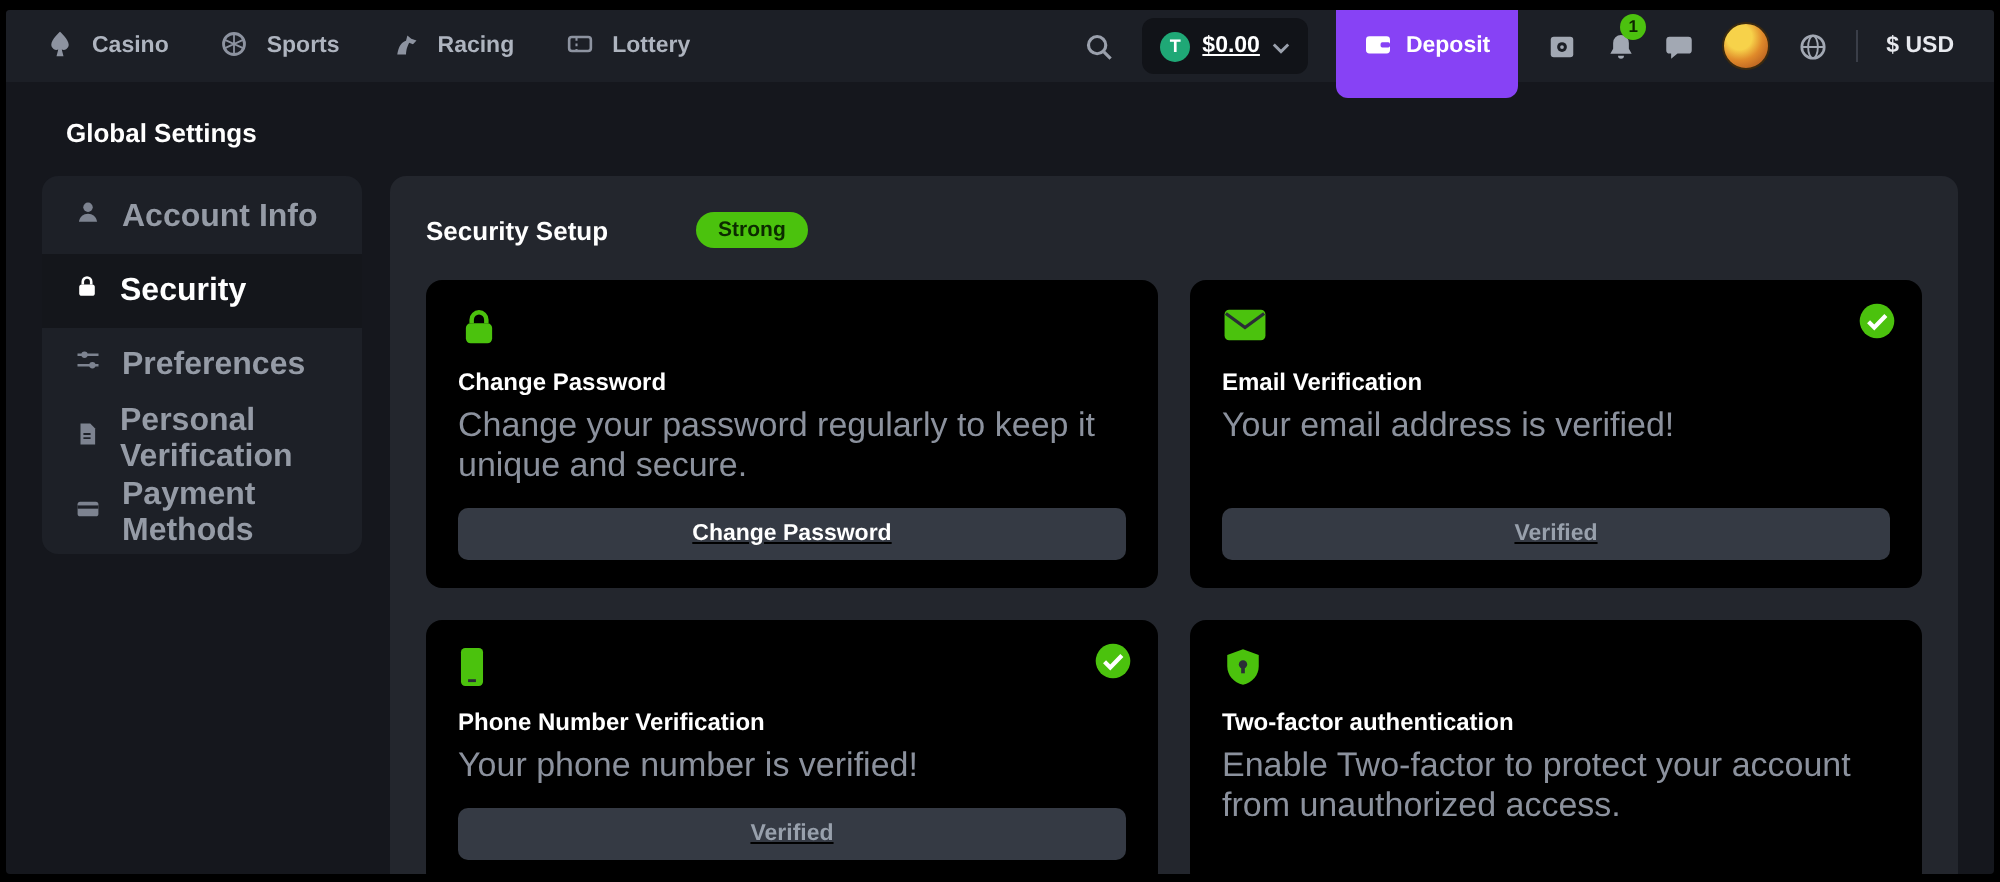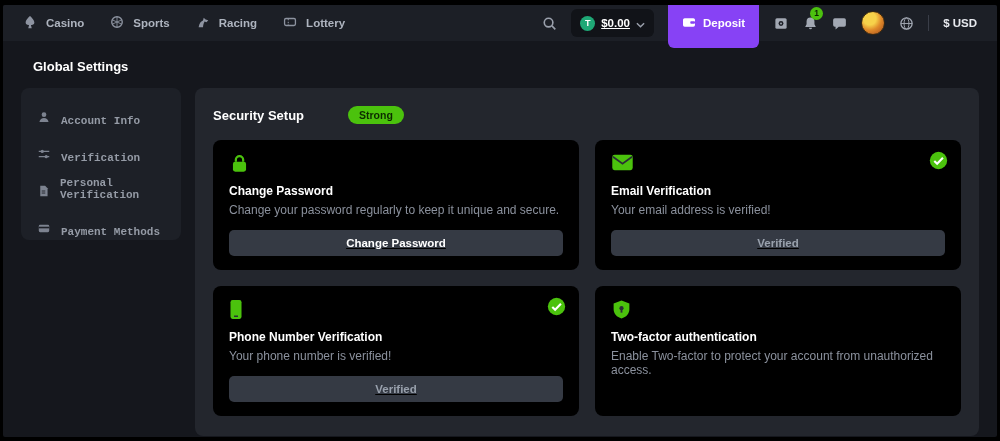--- a/index.html
+++ b/index.html
@@ -23,36 +23,36 @@
   .avatar { width:24px; height:24px; border-radius:50%; background:radial-gradient(circle at 35% 30%, #f7d24a 0 30%, #e08a2a 55%, #a1471b 100%); border:1px solid #3a2a10; cursor:pointer; }
   .nav-divider { width:1px; height:16px; background:#3a3e48; }
   .currency { color:#e7e9ee; font-size:11.5px; font-weight:700; cursor:pointer; }
 
   
   .page-title { color:#fff; font-size:13px; font-weight:700; padding:18px 0 14px 30px; }
   .content { display:flex; padding:0 18px; align-items:flex-start; }
 
   
   .sidebar { width:160px; background:#1d2027; border-radius:8px; overflow:hidden; padding:2px 0; }
-  .side-item { display:flex; align-items:flex-end; gap:10px; height:37px; padding:0 16px; color:#959ba6; font-size:11px; font-weight:600; cursor:pointer;font-family:Liberation Mono, monospace; }
+  .side-item { display:flex; align-items:center; gap:10px; height:37px; padding:0 16px; color:#959ba6; font-size:16px; font-weight:600; cursor:pointer; }
   .side-item svg { color:#7d8390; flex:none; }
   .side-item.active { background:#14161b; color:#fff; }
   .side-item.active svg { color:#fff; }
 
   
   .panel { flex:1; margin-left:14px; background:#23262d; border-radius:8px; padding:18px 18px 20px; min-height:337px; }
   .panel-head { display:flex; align-items:center; gap:10px; margin-bottom:16px; }
   .panel-title { color:#fff; font-size:13px; font-weight:700; }
   .strength-pill { background:#4bc20d; color:#0c2b00; font-size:10.5px; font-weight:700; padding:3px 11px; border-radius:11px;margin-left:34px; }
 
   .cards { display:grid; grid-template-columns:1fr 1fr; gap:16px; }
   .card { position:relative; background:#000000; border-radius:8px; padding:13px 16px 14px; min-height:130px; display:flex; flex-direction:column;text-decoration:underline; }
   .card-icon { height:22px; margin-bottom:9px; color:#4bc20d; }
   .card-title { color:#fff; font-size:12px; font-weight:700; margin-bottom:5px; }
-  .card-desc { color:#8b919d; font-size:12px; margin-bottom:11px; }
+  .card-desc { color:#8b919d; font-size:17px; margin-bottom:11px; }
   .card-btn { margin-top:auto; background:#353a44; border:none; border-radius:5px; padding:7px 10px; text-align:center; font-family:"Liberation Sans", sans-serif; font-size:11.5px; font-weight:700; color:#fff; cursor:pointer; }
   .card-btn.muted { color:#98a0ac; }
   .check-badge { position:absolute; top:11px; right:13px; }
 </style>
 </head>
 <body>
 
 <div class="screen">
 
   <div class="navbar">
@@ -143,27 +143,34 @@
   <div class="content">
 
     <div class="sidebar">
       <div class="side-item">
         <span><svg width="14" height="14" viewBox="0 0 16 16">
               <circle cx="8" cy="5.3" r="2.7" fill="currentColor"></circle>
               <path d="M2.8 13.6c.5-3 2.6-4.6 5.2-4.6s4.7 1.6 5.2 4.6z" fill="currentColor"></path>
             </svg></span>
         <span>Account Info</span>
       </div>
+      <div class="side-item active">
+        <span><svg width="13" height="14" viewBox="0 0 16 16">
+              <rect x="3.2" y="7" width="9.6" height="7" rx="1.6" fill="currentColor"></rect>
+              <path d="M5.4 7V5.4a2.6 2.6 0 0 1 5.2 0V7" fill="none" stroke="currentColor" stroke-width="1.6"></path>
+            </svg></span>
+        <span>Security</span>
+      </div>
       <div class="side-item">
         <span><svg width="14" height="14" viewBox="0 0 16 16">
               <path d="M2 5h12M2 11h12" stroke="currentColor" stroke-width="1.4"></path>
               <circle cx="6" cy="5" r="1.8" fill="currentColor"></circle>
               <circle cx="10.5" cy="11" r="1.8" fill="currentColor"></circle>
             </svg></span>
-        <span>Verification</span>
+        <span>Preferences</span>
       </div>
       <div class="side-item">
         <span><svg width="13" height="14" viewBox="0 0 16 16">
               <path d="M4 1.6h6l3 3v9.8H4z" fill="currentColor"></path>
               <path d="M5.8 8h4.4M5.8 10.5h4.4" stroke="#1d2027" stroke-width="1.1"></path>
             </svg></span>
         <span>Personal Verification</span>
       </div>
       <div class="side-item">
         <span><svg width="14" height="13" viewBox="0 0 16 16">

